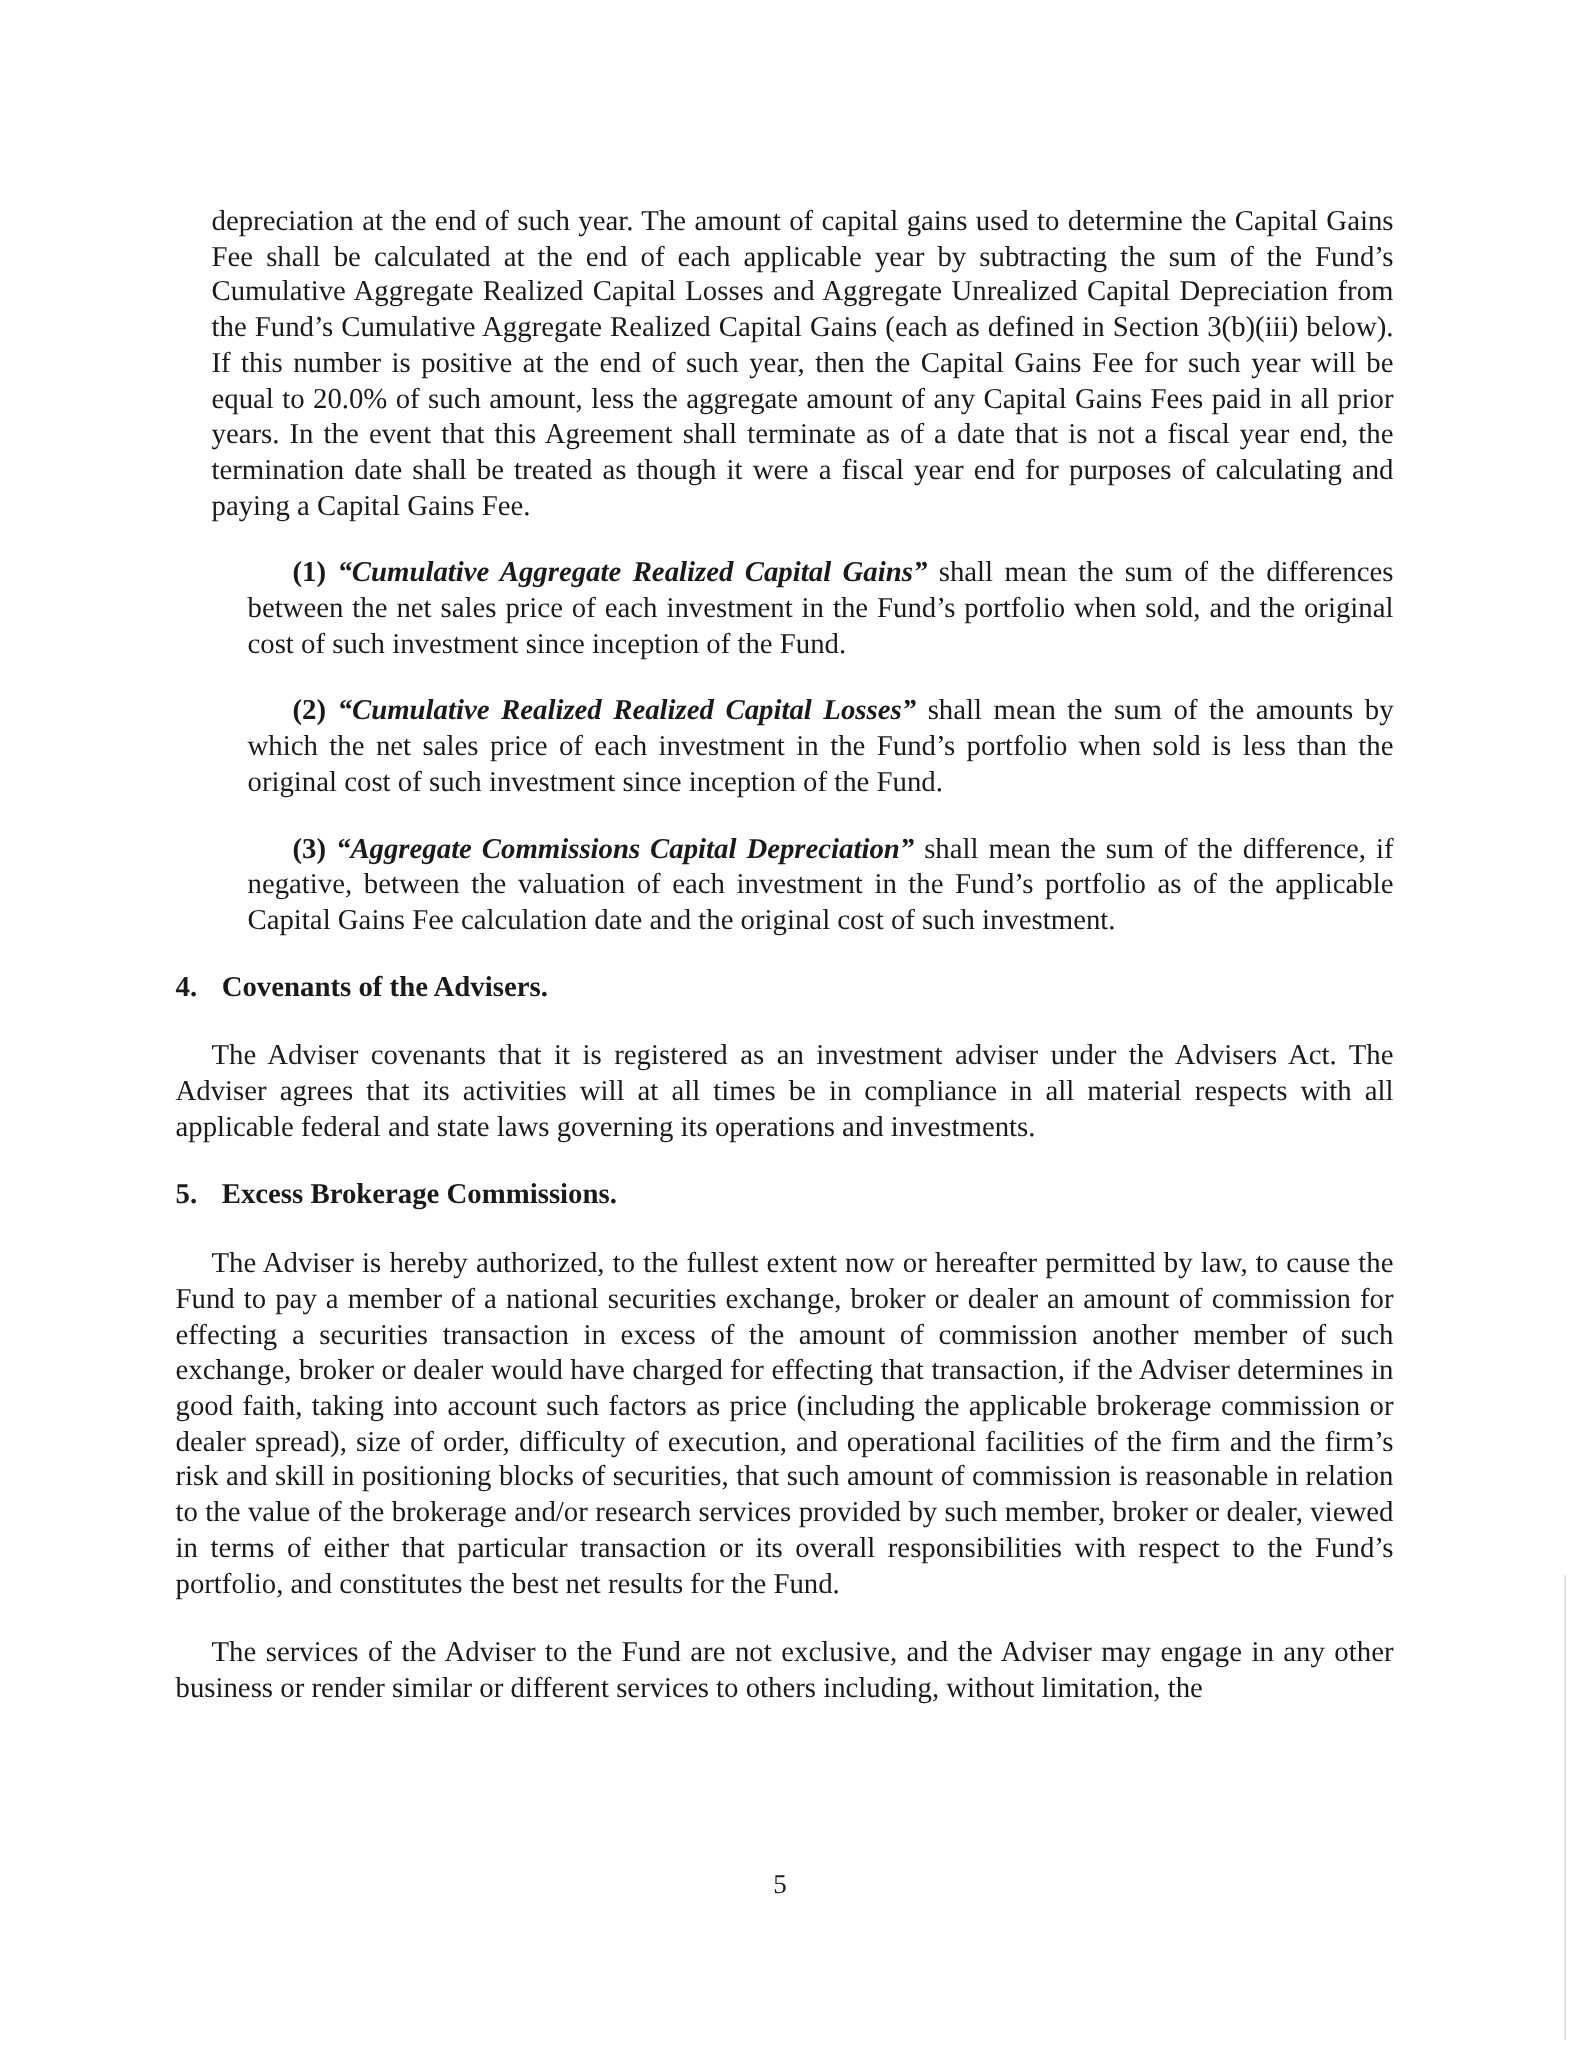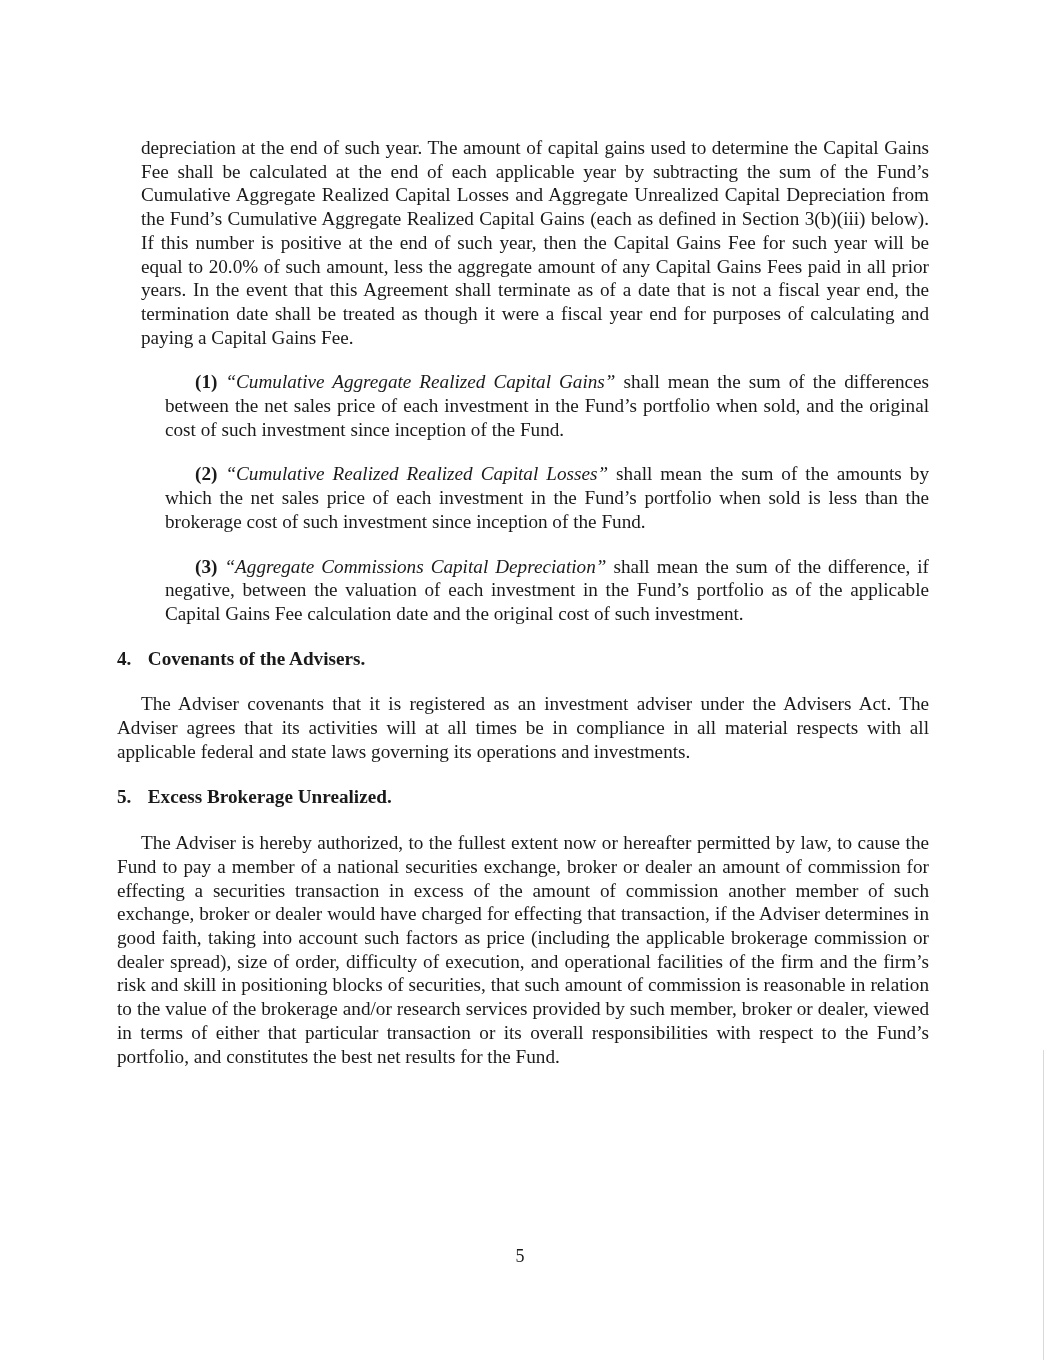--- a/index.html
+++ b/index.html
@@ -48,21 +48,21 @@
     .sub-iii {
       padding-left: 24px;
       margin-bottom: 21px;
     }
     .def {
       padding-left: 24px;
       text-indent: 30px;
       margin-bottom: 21px;
     }
     .def .num { font-weight: bold; }
-    .def .term { font-weight: normal; font-style: italic; }
+    .def .term { font-weight: bold; font-style: italic; }
     .heading {
       font-weight: bold;
       margin-left: -24px;
       margin-bottom: 22px;
     }
     .heading .hnum { display: inline-block; width: 26px; }
     .body-para {
       text-indent: 0;
       margin-left: -24px;
       margin-bottom: 22px;
@@ -88,37 +88,38 @@
     <p class="para-cont">depreciation at the end of such year. The amount of capital gains used to determine the Capital Gains Fee shall be calculated at the end of each applicable year by subtracting the sum of the Fund’s Cumulative Aggregate Realized Capital Losses and Aggregate Unrealized Capital Depreciation from the Fund’s Cumulative Aggregate Realized Capital Gains (each as defined in Section 3(b)(iii) below). If this number is positive at the end of such year, then the Capital Gains Fee for such year will be equal to 20.0% of such amount, less the aggregate amount of any Capital Gains Fees paid in all prior years. In the event that this Agreement shall terminate as of a date that is not a fiscal year end, the termination date shall be treated as though it were a fiscal year end for purposes of calculating and paying a Capital Gains Fee.</p>
 
 
     <p class="def">
       <span class="num">(1)</span>
       <span class="term">“Cumulative Aggregate Realized Capital Gains”</span><span> shall mean the sum of the differences between the net sales price of each investment in the Fund’s portfolio when sold, and the original cost of such investment since inception of the Fund.</span>
     </p>
 
     <p class="def">
       <span class="num">(2)</span>
-      <span class="term">“Cumulative Realized Realized Capital Losses”</span><span> shall mean the sum of the amounts by which the net sales price of each investment in the Fund’s portfolio when sold is less than the brokerage cost of such investment since inception of the Fund.</span>
+      <span class="term">“Cumulative Realized Realized Capital Losses”</span><span> shall mean the sum of the amounts by which the net sales price of each investment in the Fund’s portfolio when sold is less than the original cost of such investment since inception of the Fund.</span>
     </p>
 
     <p class="def">
       <span class="num">(3)</span>
       <span class="term">“Aggregate Commissions Capital Depreciation”</span><span> shall mean the sum of the difference, if negative, between the valuation of each investment in the Fund’s portfolio as of the applicable Capital Gains Fee calculation date and the original cost of such investment.</span>
     </p>
 
     <p class="heading">
       <span class="hnum">4.</span>
       <span>Covenants of the Advisers.</span>
     </p>
     <p class="body-para"><span class="lead"></span><span>The Adviser covenants that it is registered as an investment adviser under the Advisers Act. The Adviser agrees that its activities will at all times be in compliance in all material respects with all applicable federal and state laws governing its operations and investments.</span></p>
 
     <p class="heading">
       <span class="hnum">5.</span>
-      <span>Excess Brokerage Unrealized.</span>
+      <span>Excess Brokerage Commissions.</span>
     </p>
     <p class="body-para"><span class="lead"></span><span>The Adviser is hereby authorized, to the fullest extent now or hereafter permitted by law, to cause the Fund to pay a member of a national securities exchange, broker or dealer an amount of commission for effecting a securities transaction in excess of the amount of commission another member of such exchange, broker or dealer would have charged for effecting that transaction, if the Adviser determines in good faith, taking into account such factors as price (including the applicable brokerage commission or dealer spread), size of order, difficulty of execution, and operational facilities of the firm and the firm’s risk and skill in positioning blocks of securities, that such amount of commission is reasonable in relation to the value of the brokerage and/or research services provided by such member, broker or dealer, viewed in terms of either that particular transaction or its overall responsibilities with respect to the Fund’s portfolio, and constitutes the best net results for the Fund.</span></p>
 
+    <p class="body-para"><span class="lead"></span><span>The services of the Adviser to the Fund are not exclusive, and the Adviser may engage in any other business or render similar or different services to others including, without limitation, the</span></p>
 
   </div>
 
   <div class="page-number">5</div>
 </div>
 
 </body></html>

